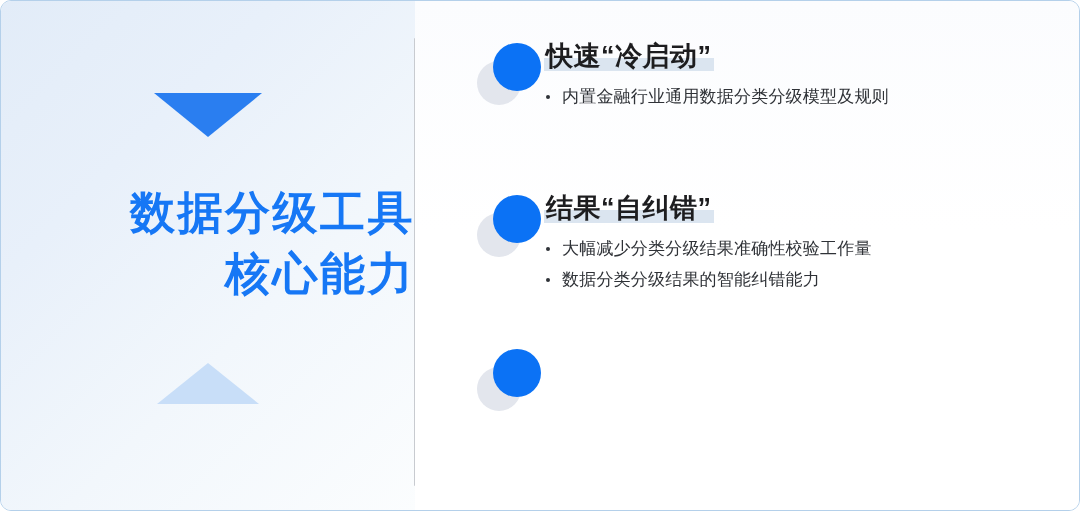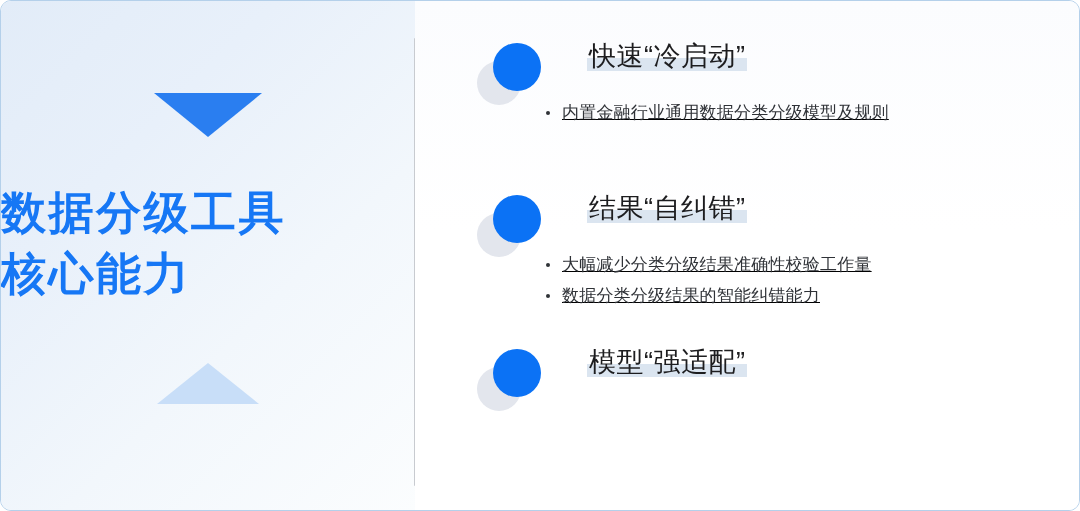--- a/index.html
+++ b/index.html
@@ -59,21 +59,21 @@
     border-left: 51px solid transparent;
     border-right: 51px solid transparent;
     border-bottom: 41px solid #c8def8;
   }
 
   .left-title {
     position: absolute;
     left: 0;
     top: 181px;
     width: 414px;
-    text-align: left;
+    text-align: right;
     color: #1677f5;
     font-size: 45px;
     font-weight: bold;
     line-height: 61px;
     letter-spacing: 2.5px;
     white-space: nowrap;
   }
   .left-title .line { display: block; }
 
   
@@ -137,47 +137,45 @@
     position: absolute;
     left: 129px;
     top: 0;
     width: 537px;
   }
 
   .section-heading {
     position: relative;
     display: inline-block;
     font-size: 27px;
-    font-weight: normal;
+    font-weight: bold;
     color: #1d1d1f;
     line-height: 38px;
     letter-spacing: 0.5px;
     white-space: nowrap;
     padding: 0 2px;
-    margin-left: 43px;
   }
   .section-heading .hl {
     position: absolute;
     left: 0;
     right: 0;
     bottom: 4px;
     height: 13px;
     background: #dbe5f0;
     z-index: 0;
   }
   .section-heading .htext {
     position: relative;
     z-index: 1;
   }
 
   .bullets {
-    margin: 22px 0 0 0;
+    margin: 6px 0 0 0;
     padding: 0;
     list-style: none;
-    text-decoration: underline;
   }
   .bullets li {
     position: relative;
     padding-left: 18px;
     font-size: 17px;
     color: #2f3237;
     line-height: 31px;
     letter-spacing: 0.2px;
     white-space: nowrap;
   }
@@ -242,21 +240,17 @@
         </ul>
       </div>
     </div>
 
     <div class="section section-3">
       <div class="marker">
         <span class="dot-shadow"></span>
         <span class="dot-main"></span>
       </div>
       <div class="section-body">
-        <div class="section-heading">
-          <span class="hl"></span>
-          <span class="htext">模型“强适配”</span>
-        </div>
       </div>
     </div>
 
   </div>
 </div>
 
 </body></html>

